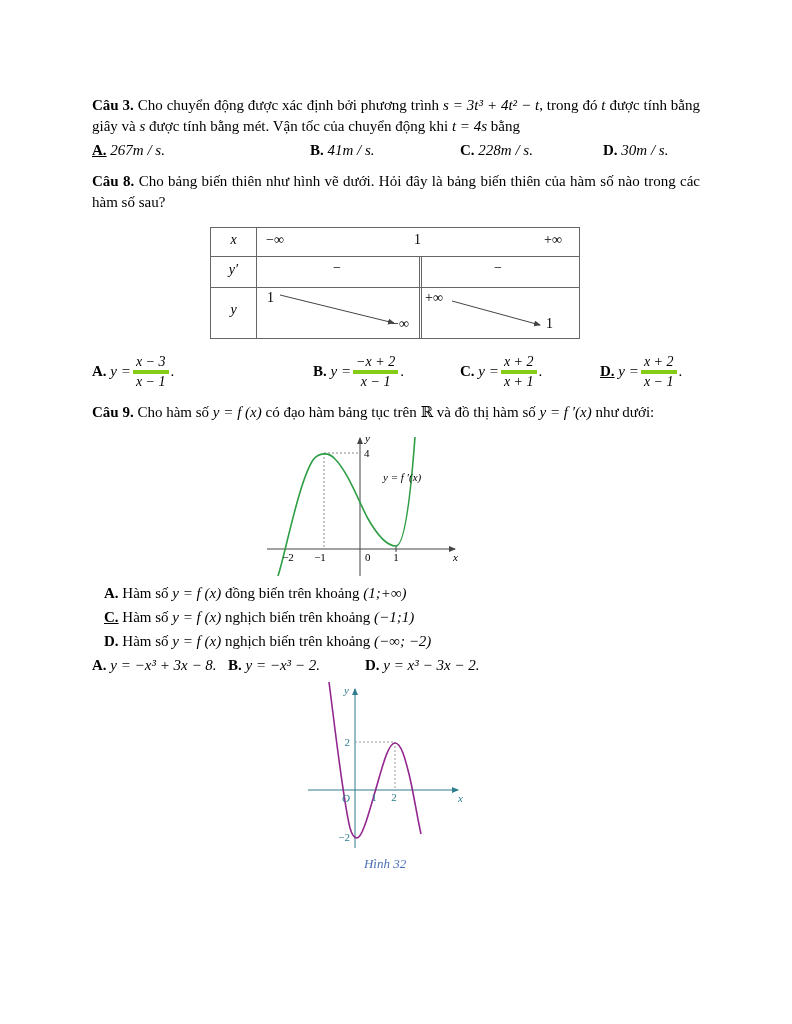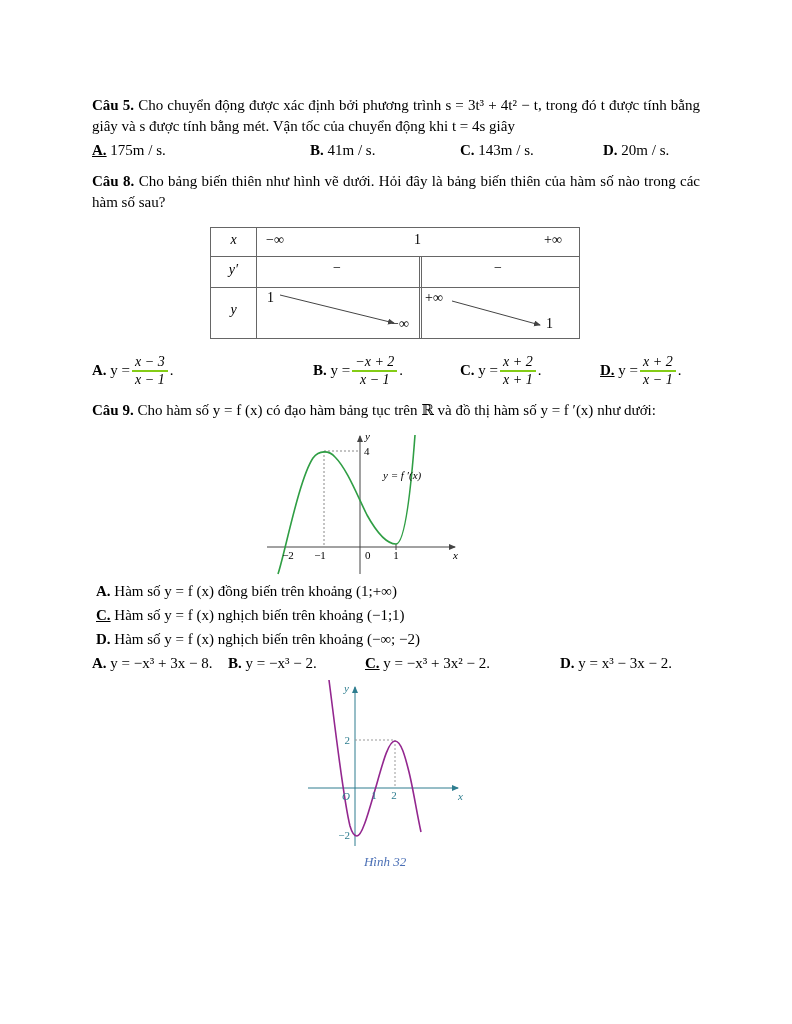--- a/index.html
+++ b/index.html
@@ -5,72 +5,72 @@
   * { box-sizing: border-box; }
   html,body { margin:0; padding:0; background:#ffffff; }
   .page {
     position:relative; width:792px; height:1024px; overflow:hidden;
     background:#ffffff; color:#000;
     font-family:"Liberation Serif","DejaVu Serif",serif;
     font-size:15px; padding:95px 92px 0 92px;
   }
   .para { margin:0 0 6px 0; line-height:1.38; text-align:justify; }
   .b { font-weight:700; }
-  .i { }
+  .i { font-style:italic; }
   .u { text-decoration:underline; }
   .optrow { display:flex; align-items:center; margin:4px 0 12px 0; }
   .opt { white-space:nowrap; }
   .frac { display:inline-block; vertical-align:middle; text-align:center;
           line-height:1.05; font-size:14px; font-style:italic; margin:0 2px; }
-  .frac .num { display:block; border-bottom:2px solid #84cc16; padding:0 3px 1px 3px; }
+  .frac .num { display:block; border-bottom:4px solid #84cc16; padding:0 3px 1px 3px; }
   .frac .den { display:block; padding-top:1px;font-family:Liberation Serif, serif; }
   
   .vt { position:relative; width:370px; height:112px; border:1px solid #666;
         margin:14px 0 16px 118px; font-size:14px; }
   .vt .vline { position:absolute; left:45px; top:0; bottom:0; width:0; border-left:1px solid #666; }
   .vt .h1 { position:absolute; left:0; right:0; top:28px; border-top:1px solid #666; }
   .vt .h2 { position:absolute; left:0; right:0; top:59px; border-top:1px solid #666; }
   .vt .dbl { position:absolute; left:208px; top:28px; bottom:0; width:3px;
              border-left:1px solid #666; border-right:1px solid #666; }
   .vt .cell { position:absolute; white-space:nowrap; }
   .vt .lab { font-style:italic; }
   .vt svg { position:absolute; left:45px; top:59px; }
   
   .graph9 { margin:4px 0 2px 173px; width:200px; }
   .graph10 { margin:6px 0 0 208px; width:170px; }
   .caption { width:170px; text-align:center; font-style:italic; font-size:13px;
              color:#4a6fb5; margin:2px 0 0 208px; }
   svg text { font-family:"Liberation Serif","DejaVu Serif",serif; font-size:11px; }
   svg text.it { font-style:italic; }
-  .stmt { margin:0 0 7px 4px; }
+  .stmt { margin:0 0 7px 12px; }
   .qblock { margin:0; }
 </style>
 </head>
 <body>
 
 <div class="page">
 
   <svg width="0" height="0" style="position:absolute">
     <defs>
       <marker id="ah-dark" markerWidth="9" markerHeight="8" refX="6" refY="3" orient="auto">
         <path d="M0,0 L7,3 L0,6 z" fill="#444"></path>
       </marker>
       <marker id="ah-teal" markerWidth="9" markerHeight="8" refX="6" refY="3" orient="auto">
         <path d="M0,0 L7,3 L0,6 z" fill="#2e7d8f"></path>
       </marker>
     </defs>
   </svg>
 
   <section class="qblock">
-    <p class="para"><span class="b">Câu 5.</span><span> Cho chuyển động được xác định bởi phương trình </span><span class="i">s = 3t³ + 4t² − t</span><span>, trong đó </span><span class="i">t</span><span> được tính bằng giây và </span><span class="i">s</span><span> được tính bằng mét. Vận tốc của chuyển động khi </span><span class="i">t = 4s</span><span> giây</span></p>
+    <p class="para"><span class="b">Câu 3.</span><span> Cho chuyển động được xác định bởi phương trình </span><span class="i">s = 3t³ + 4t² − t</span><span>, trong đó </span><span class="i">t</span><span> được tính bằng giây và </span><span class="i">s</span><span> được tính bằng mét. Vận tốc của chuyển động khi </span><span class="i">t = 4s</span><span> bằng</span></p>
     <div class="optrow">
-      <span class="opt" style="width:218px"><span class="b u">A.</span> <span class="i">175m / s.</span></span>
+      <span class="opt" style="width:218px"><span class="b u">A.</span> <span class="i">267m / s.</span></span>
       <span class="opt" style="width:150px"><span class="b">B.</span> <span class="i">41m / s.</span></span>
-      <span class="opt" style="width:143px"><span class="b">C.</span> <span class="i">143m / s.</span></span>
-      <span class="opt"><span class="b">D.</span> <span class="i">20m / s.</span></span>
+      <span class="opt" style="width:143px"><span class="b">C.</span> <span class="i">228m / s.</span></span>
+      <span class="opt"><span class="b">D.</span> <span class="i">30m / s.</span></span>
     </div>
   </section>
 
   <section class="qblock">
     <p class="para"><span class="b">Câu 8.</span><span> Cho bảng biến thiên như hình vẽ dưới. Hỏi đây là bảng biến thiên của hàm số nào trong các hàm số sau?</span></p>
 
     <div class="vt">
       <div class="vline"></div>
       <div class="h1"></div>
       <div class="h2"></div>
@@ -132,21 +132,20 @@
     <div class="stmt"><span class="b">A.</span><span> Hàm số </span><span class="i">y = f (x)</span><span> đồng biến trên khoảng </span><span class="i">(1;+∞)</span></div>
     <div class="stmt"><span class="b u">C.</span><span> Hàm số </span><span class="i">y = f (x)</span><span> nghịch biến trên khoảng </span><span class="i">(−1;1)</span></div>
     <div class="stmt"><span class="b">D.</span><span> Hàm số </span><span class="i">y = f (x)</span><span> nghịch biến trên khoảng </span><span class="i">(−∞; −2)</span></div>
   </section>
 
   <section class="qblock">
 
     <div class="optrow" style="margin-bottom:2px">
       <span class="opt" style="width:136px"><span class="b">A.</span> <span class="i">y = −x³ + 3x − 8.</span></span>
       <span class="opt" style="width:137px"><span class="b">B.</span> <span class="i">y = −x³ − 2.</span></span>
-      <span class="opt" style="width:195px"><span class="b u">C.</span> <span class="i">y = −x³ + 3x² − 2.</span></span>
       <span class="opt"><span class="b">D.</span> <span class="i">y = x³ − 3x − 2.</span></span>
     </div>
 
     <div class="graph10">
       <svg width="170" height="170">
         <line x1="8" y1="110" x2="158" y2="110" stroke-width="1" marker-end="url(#ah-teal)" stroke="#2e7d8f"></line>
         <line x1="55" y1="168" x2="55" y2="9" stroke-width="1" marker-end="url(#ah-teal)" stroke="#2e7d8f"></line>
         <line x1="55" y1="62" x2="95" y2="62" stroke="#999" stroke-width="1" stroke-dasharray="2,2"></line>
         <line x1="95" y1="62" x2="95" y2="110" stroke="#999" stroke-width="1" stroke-dasharray="2,2"></line>
         <path d="M 29 2 C 34 40, 43 120, 50 148 C 52 155, 54 158, 57 158 C 62 158, 68 136, 75 112 C 82 88, 88 63, 95 63 C 101 63, 105 78, 109 94 C 113 110, 117 136, 121 154" fill="none" stroke-width="1.6" stroke="#93278f"></path>

